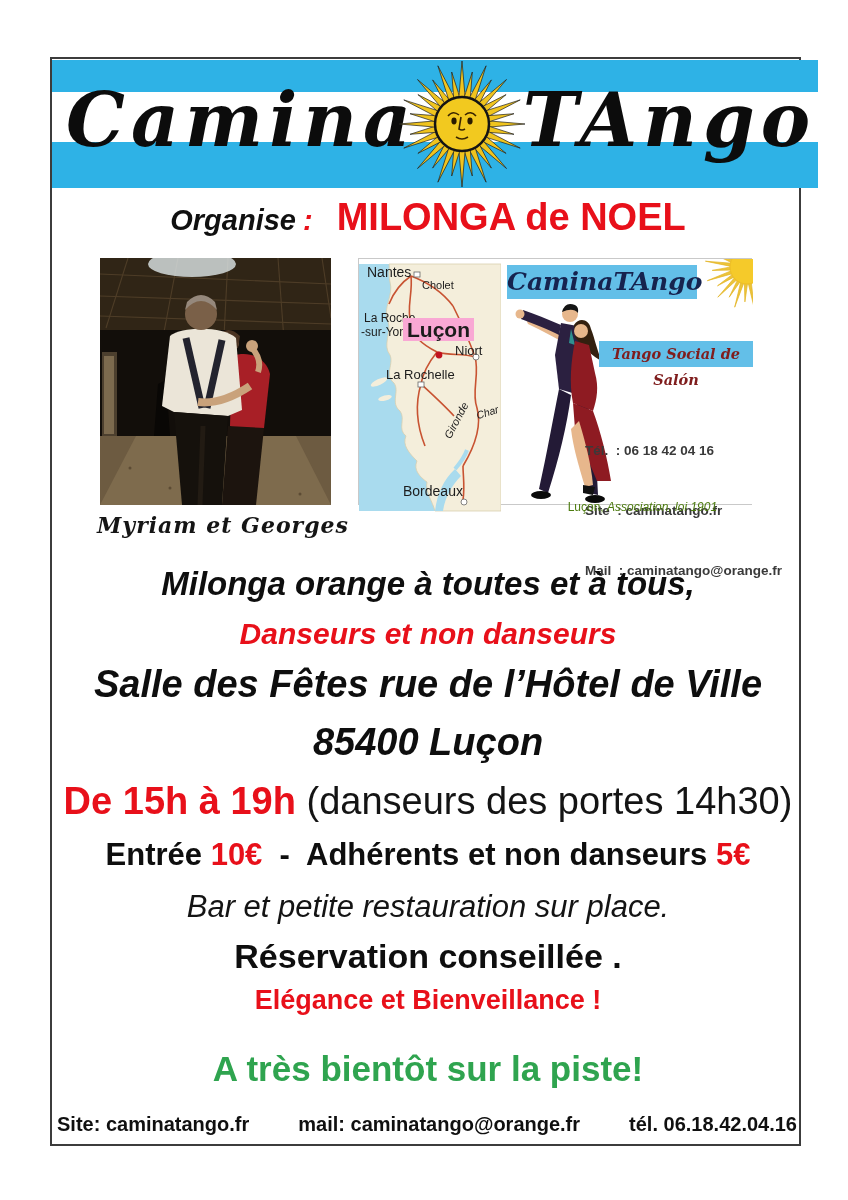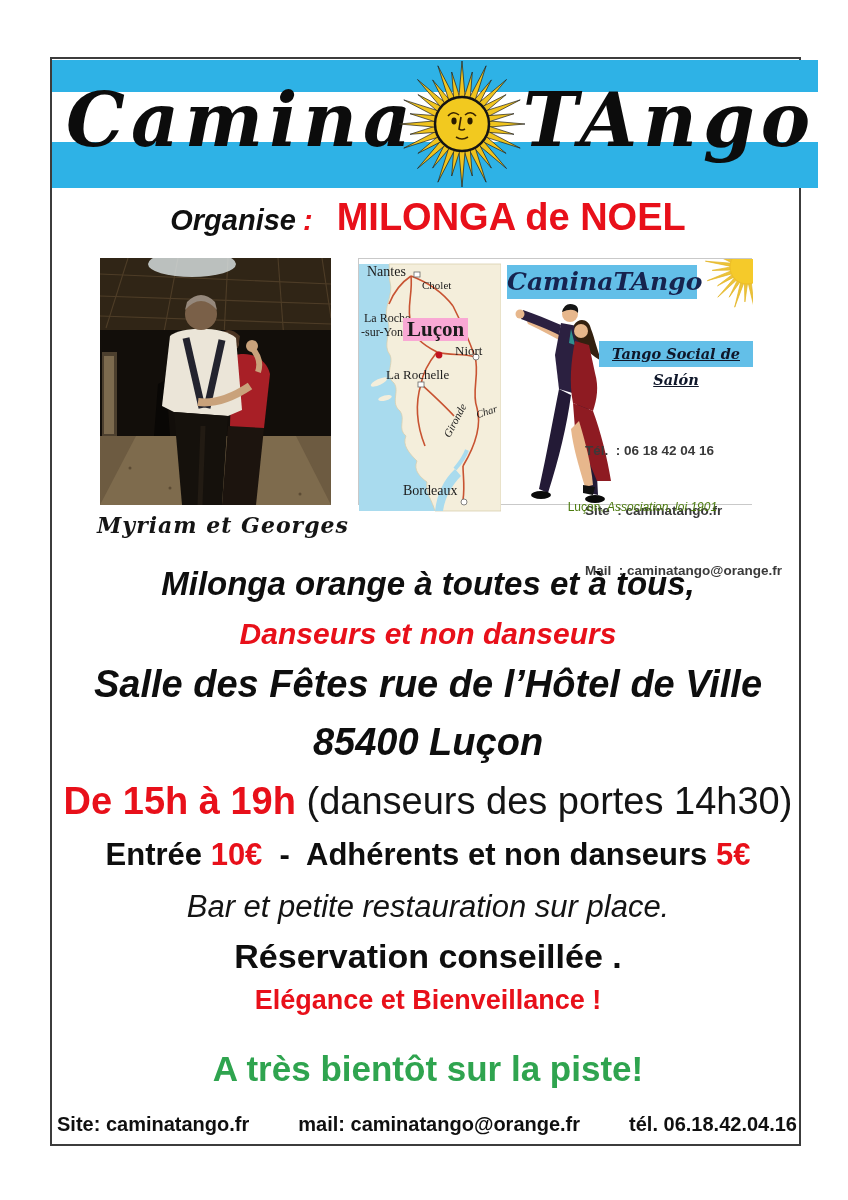--- a/index.html
+++ b/index.html
@@ -24,41 +24,41 @@
   .org-title{font-size:38px;font-weight:700;color:#e8101a;margin-left:24px;}
 
   
   .photo{left:100px;top:258px;width:231px;height:247px;}
   .caption{left:97px;top:512px;font-family:"DejaVu Serif",serif;font-style:italic;font-weight:700;
            font-size:22px;letter-spacing:1px;color:#151515;}
 
   
   .figure{left:358px;top:258px;width:394px;height:247px;background:#fff;
           border:1px solid #c9c9c9;box-sizing:border-box;}
-  .map{position:absolute;left:0;top:0;width:142px;height:257px;overflow:hidden;font-family:Liberation Serif, serif;}
+  .map{position:absolute;left:0;top:0;width:142px;height:257px;overflow:hidden;}
   .map span{position:absolute;line-height:1;color:#1c1c1c;white-space:nowrap;}
   .m-nantes{left:8px;top:6px;font-size:14px;}
   .m-cholet{left:63px;top:21px;font-size:11px;color:#333;}
   .m-lr1{left:5px;top:53px;font-size:12px;}
   .m-lr2{left:2px;top:67px;font-size:12px;}
   .m-lucon{left:44px;top:59px;font-size:21px;font-weight:700;background:#f9a8d4;padding:1px 4px;}
   .m-niort{left:96px;top:85px;font-size:13px;}
   .m-laro{left:27px;top:109px;font-size:13px;}
   .m-gironde{left:78px;top:156px;font-size:11px;font-style:italic;color:#3f7fb5;transform:rotate(-62deg);}
   .m-char{left:117px;top:148px;font-size:10.5px;font-style:italic;color:#3f7fb5;transform:rotate(-18deg);}
   .m-bordeaux{left:44px;top:225px;font-size:14px;}
 
   .card{position:absolute;left:142px;top:0;width:252px;height:245px;background:#fff;}
   .card-band{position:absolute;left:6px;top:6px;width:190px;height:34px;background:#63bfe8;}
   .card-brand{display:block;width:100%;text-align:center;font-family:"DejaVu Serif",serif;
               font-style:italic;font-weight:700;font-size:25px;color:#16234f;line-height:34px;}
   .card-sun{position:absolute;right:0;top:0;width:64px;height:84px;}
   .tag-band{position:absolute;right:0;top:82px;width:154px;height:26px;background:#63bfe8;}
   .tagline{display:block;width:100%;text-align:center;font-family:"DejaVu Serif",serif;
-           font-style:italic;font-weight:700;font-size:14.5px;color:#0f172a;line-height:26px;text-decoration:underline;}
+           font-style:italic;font-weight:700;font-size:14.5px;color:#7f1d1d;line-height:26px;}
   .couple{position:absolute;left:2px;top:38px;width:126px;height:209px;}
   .contact{position:absolute;left:84px;top:142px;font-size:13.5px;font-weight:600;color:#3a3a3a;
            line-height:20px;white-space:pre;}
   .legal{position:absolute;left:40px;top:227px;font-size:12px;color:#4d7c0f;white-space:pre;}
   .legal .it{font-style:italic;}
 
   
   .bline{left:53px;width:750px;text-align:center;line-height:1.1;}
   .l-open{top:566px;font-size:33px;font-weight:700;font-style:italic;color:#0e0e0e;}
   .l-dans{top:617px;font-size:30px;font-weight:700;font-style:italic;color:#e8101a;}

